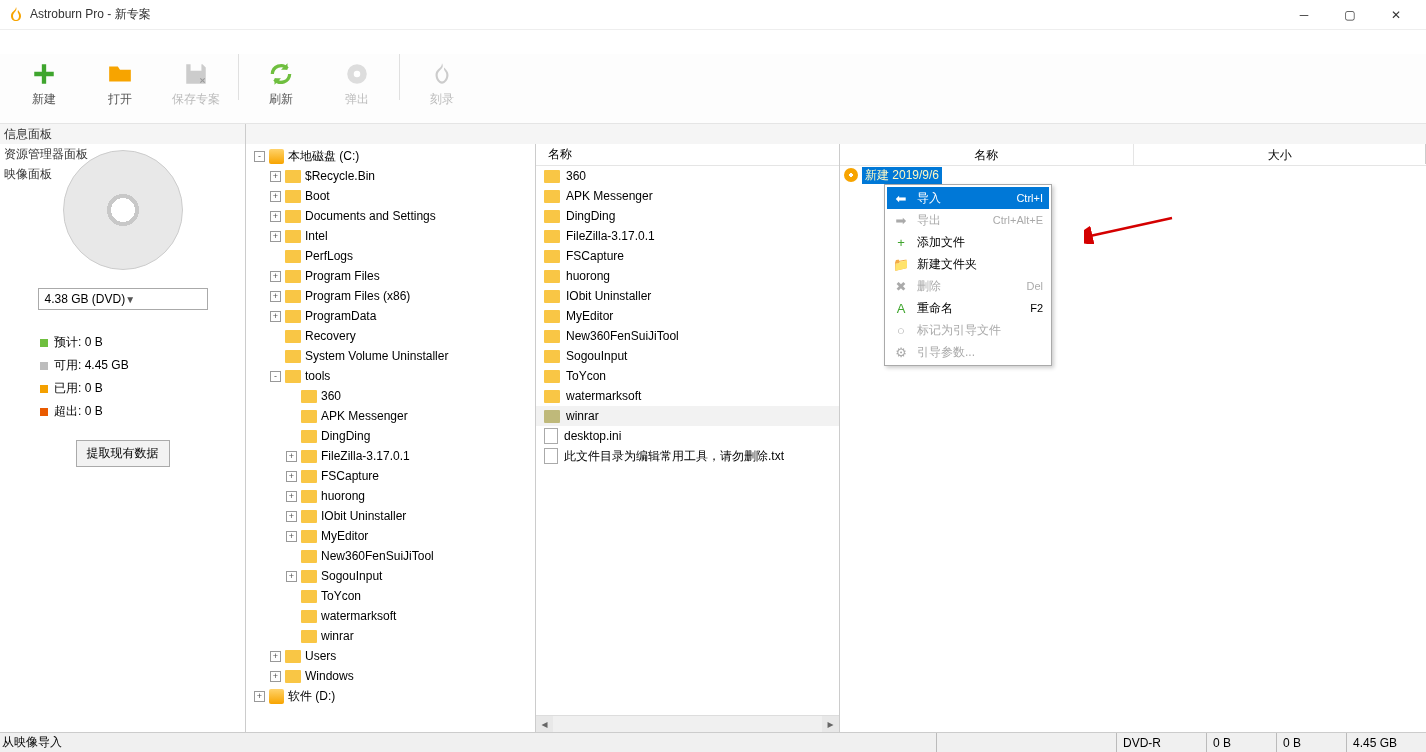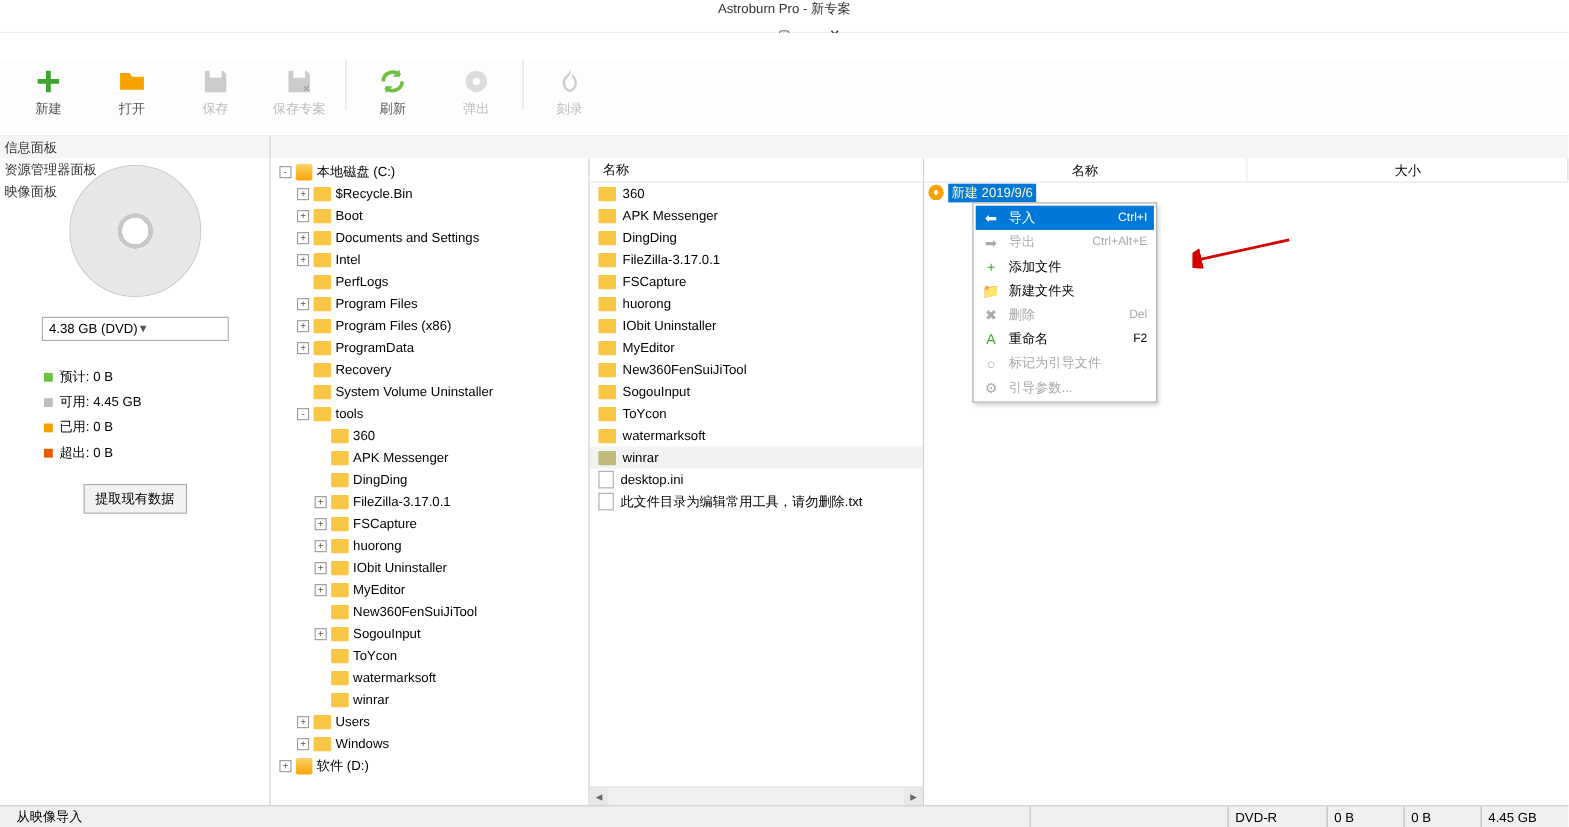--- a/index.html
+++ b/index.html
@@ -1,17 +1,17 @@
 <!DOCTYPE html>
 <html><head>
 <meta charset="utf-8">
 <style>
 *{box-sizing:border-box;margin:0;padding:0;font-family:"Microsoft YaHei",Tahoma,sans-serif;font-size:12px;}
 body{background:#fff;width:1426px;height:752px;display:flex;flex-direction:column;overflow:hidden;}
-.titlebar{height:30px;display:flex;align-items:center;padding:0 8px;background:#fff;border-bottom:1px solid #eee;flex-direction:column;}
+.titlebar{height:30px;display:flex;align-items:center;padding:0 8px;background:#fff;border-bottom:1px solid #eee;}
 .titlebar .flame{width:16px;height:16px;margin-right:6px;}
 .titlebar .title{flex:1;color:#333;}
 .winbtns{display:flex;gap:2px;}
 .winbtn{width:44px;height:28px;display:flex;align-items:center;justify-content:center;color:#333;}
 .menubar{height:24px;display:flex;align-items:center;padding:0 8px;gap:14px;background:#fff;}
 .menubar span{color:#333;margin-top:40px;}
 .toolbar{height:70px;display:flex;align-items:flex-start;padding:0 6px;background:#fdfdfd;border-bottom:1px solid #e5e5e5;}
 .tbtn{width:76px;height:60px;display:flex;flex-direction:column;align-items:center;justify-content:center;gap:4px;color:#555;}
 .tbtn.dis{color:#bbb;}
 .tsep{width:1px;height:46px;background:#e0e0e0;margin:0 4px;}
@@ -56,21 +56,21 @@
 .imgroot .lbl{background:#0078d7;color:#fef9c3;padding:0 3px;}
 .ctxmenu{position:absolute;left:44px;top:40px;width:168px;background:#fff;border:1px solid #aaa;box-shadow:2px 2px 4px rgba(0,0,0,.2);padding:2px;}
 .crow{display:flex;align-items:center;height:22px;padding:0 6px;gap:8px;}
 .crow.hl{background:#0078d7;color:#fff;}
 .crow.dis{color:#aaa;}
 .crow .ic{width:16px;height:16px;display:flex;align-items:center;justify-content:center;font-size:13px;}
 .crow .txt{flex:1;}
 .crow .sc{font-size:11px;}
 .arrow-annot{position:absolute;left:244px;top:70px;}
 .statusbar{height:20px;background:#f0f0f0;border-top:1px solid #ccc;display:flex;align-items:center;}
-.statusbar .msg{flex:1;padding-left:15px;}
+.statusbar .msg{flex:1;padding-left:2px;}
 .scell{border-left:1px solid #bbb;height:100%;display:flex;align-items:center;padding:0 6px;}
 </style>
 </head>
 <body>
 
 <div class="titlebar">
   <svg class="flame" viewBox="0 0 16 16">
       <path fill="#f7a400" d="M8 0c2 4-3 5-3 9 0 2 1 4 3 4s3-2 3-4c0-3-2-3-1-6 1 2 3 3 3 6 0 3-2 5-5 5s-5-2-5-5c0-5 5-5 5-9z"></path>
     </svg>
   <span class="title">Astroburn Pro - 新专案</span>
@@ -98,26 +98,20 @@
     </div>
   <div class="tbtn">
       <svg viewBox="0 0 24 24">
         <path fill="#f7a400" d="M2 5h8l2 3h10v11H2z"></path>
       </svg>
       <span>打开</span>
     </div>
   <div class="tbtn dis">
       <svg viewBox="0 0 24 24">
         <path fill="#ccc" d="M3 3h15l3 3v15H3zM7 3v6h10V3zM6 14h12v6H6z"></path>
-      </svg>
-      <span>保存</span>
-    </div>
-  <div class="tbtn dis">
-      <svg viewBox="0 0 24 24">
-        <path fill="#ccc" d="M3 3h15l3 3v15H3zM7 3v6h10V3zM6 14h12v6H6z"></path>
         <path fill="#999" d="M16 16l4 4M20 16l-4 4" stroke="#999"></path>
       </svg>
       <span>保存专案</span>
     </div>
   <div class="tsep"></div>
   <div class="tbtn">
       <svg viewBox="0 0 24 24">
         <path fill="none" stroke="#6fbf3f" stroke-width="3" d="M4 12a8 8 0 0 1 14-5M20 12a8 8 0 0 1-14 5"></path>
         <path fill="#6fbf3f" d="M18 2v6h-6zM6 22v-6h6z"></path>
       </svg>

